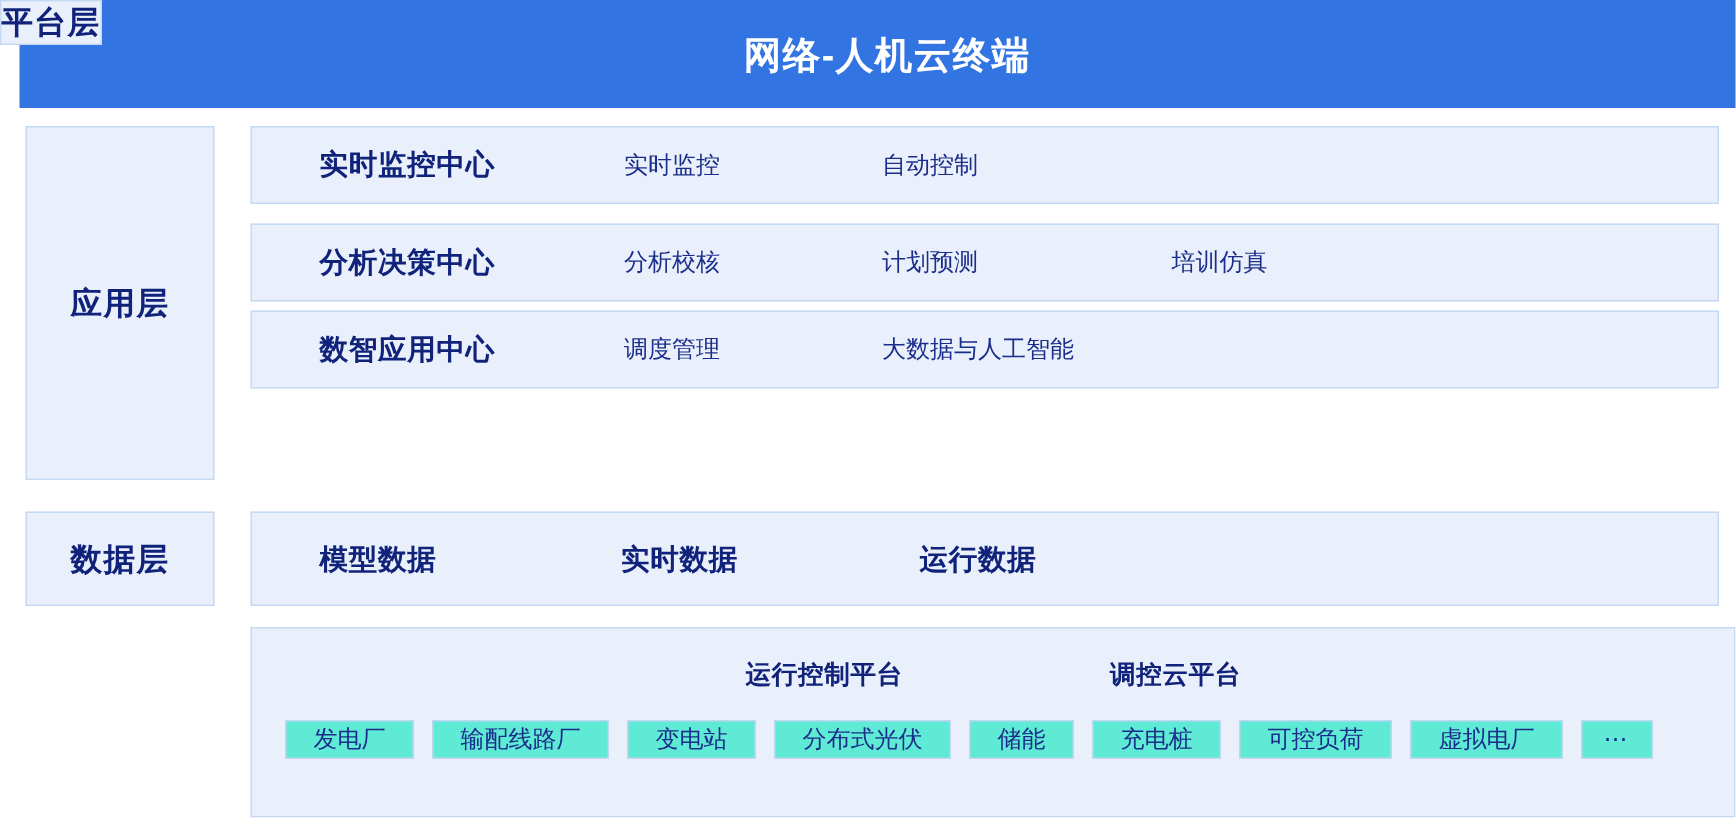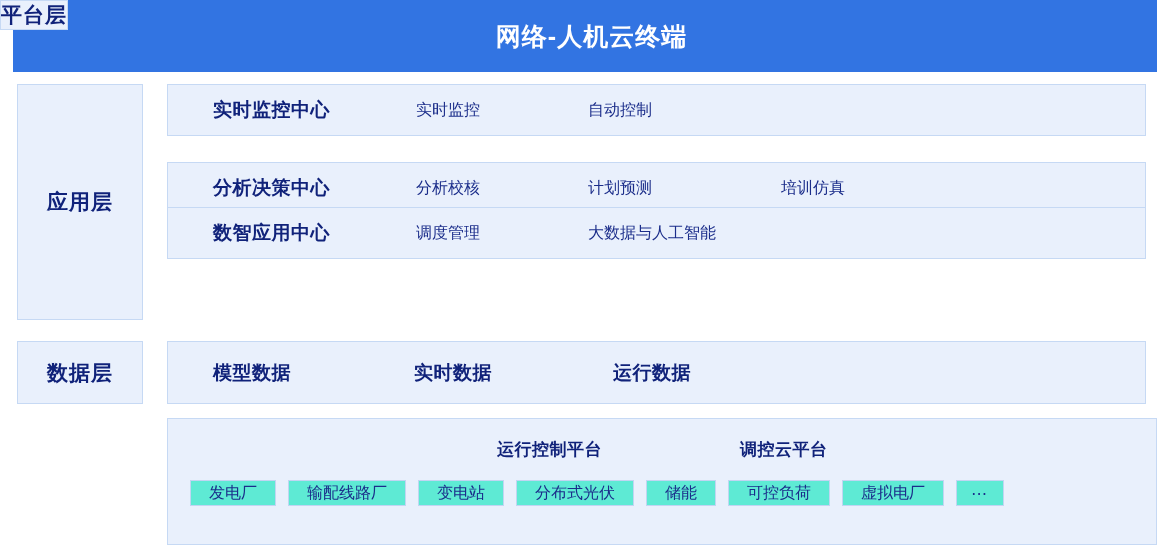--- a/index.html
+++ b/index.html
@@ -61,21 +61,21 @@
 
   
   .app-row {
     left: 167px;
     width: 979px;
     height: 52px;
     display: flex;
     align-items: center;
   }
   #app-row-0 { top: 84px;  }
-  #app-row-1 { top: 162px; padding-left: 23px; }
+  #app-row-1 { top: 149px; padding-left: 23px; }
   #app-row-2 { top: 207px; }
   #app-row-3 { top: 269px; }
 
   .app-row-title {
     position: absolute;
     left: 45px;
     color: #10227a;
     font-size: 19px;
     font-weight: bold;
     letter-spacing: 0.5px;
@@ -206,19 +206,20 @@
   <div class="panel" id="plat-panel">
     <span class="plat-head p0">运行控制平台</span>
     <span class="plat-head p1">调控云平台</span>
 
     <div class="chip-row">
       <div class="chip">发电厂</div>
       <div class="chip">输配线路厂</div>
       <div class="chip">变电站</div>
       <div class="chip">分布式光伏</div>
       <div class="chip">储能</div>
+      <div class="chip">充电桩</div>
       <div class="chip">可控负荷</div>
       <div class="chip">虚拟电厂</div>
       <div class="chip ellipsis">⋯</div>
     </div>
   </div>
 
 </div>
 
 </body></html>

